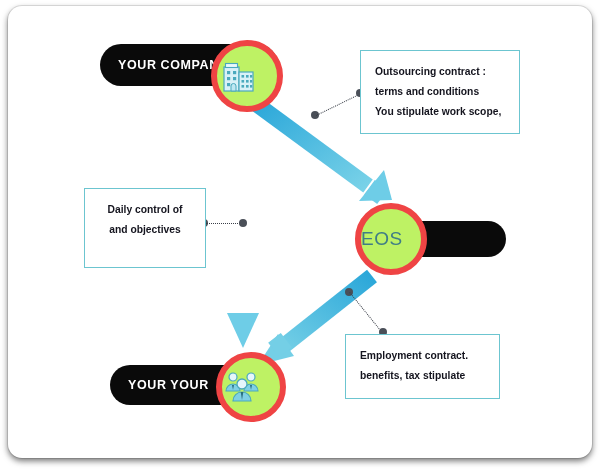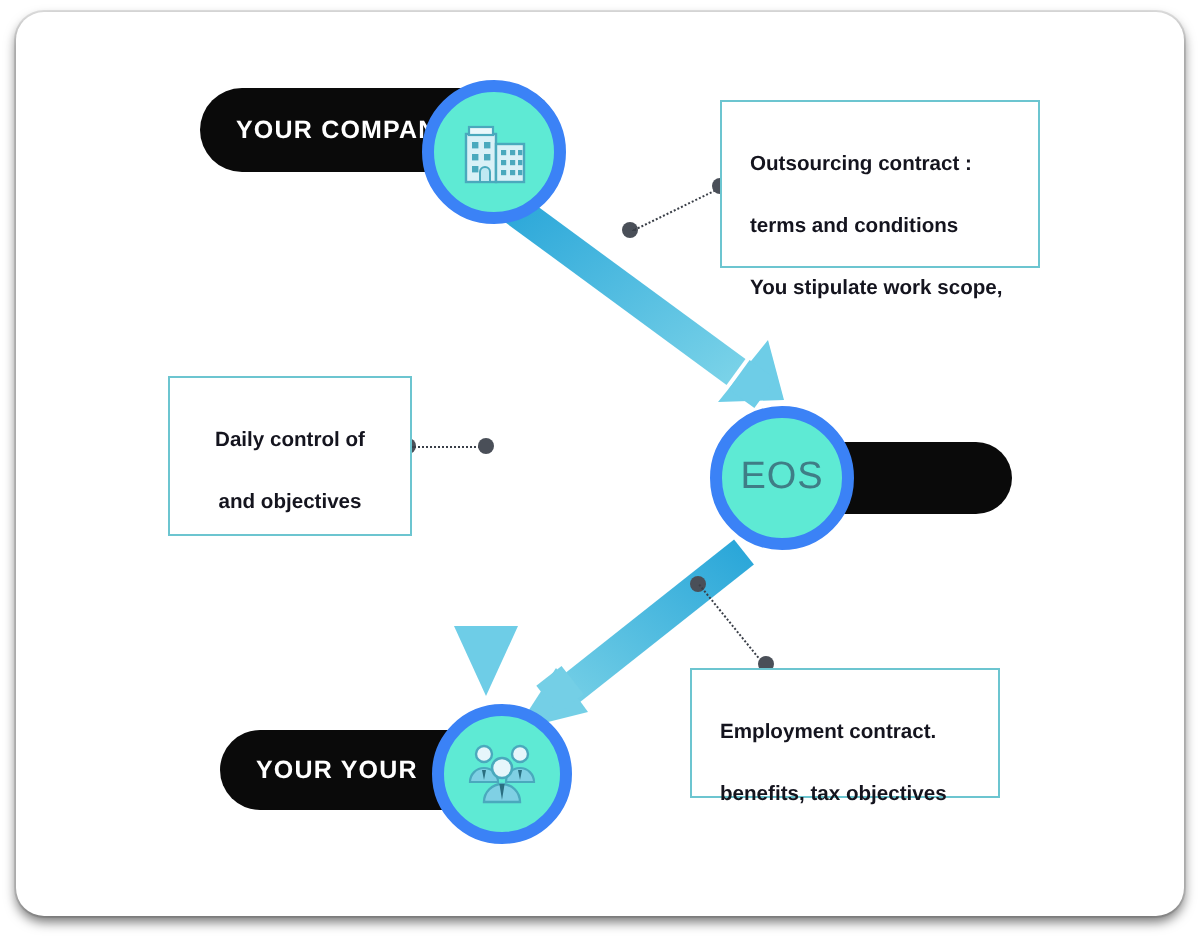--- a/index.html
+++ b/index.html
@@ -62,26 +62,25 @@
     width: 90px; height: 36px;
     justify-content: flex-start;
     padding-right: 20px;
     font-size: 11.5px;
   }
 
   
   .node {
     position: absolute;
     border-radius: 50%;
-    background: #5eead4;
-    border: 6px solid #3b82f6;
+    background: #bef264;
+    border: 6px solid #ef4444;
     box-sizing: border-box;
     display: flex;
     align-items: center;
-    justify-content: center;
   }
   .node-company { left: 211px; top: 40px;  width: 72px; height: 72px; }
   .node-staff   { left: 216px; top: 352px; width: 70px; height: 70px; }
   .node-eos {
     left: 355px; top: 203px; width: 72px; height: 72px;
     font-size: 19px; font-weight: 500; color: #3f7d86;
     letter-spacing: 0.5px;
   }
 
   
@@ -92,21 +91,21 @@
     box-sizing: border-box;
     padding: 11px 14px;
     color: #14141e;
     font-size: 10.3px;
     line-height: 1.92;
     font-weight: 600;
   }
   .box-outsourcing { left: 360px; top: 50px;  width: 160px; height: 84px; }
   .box-daily       { left: 84px;  top: 188px; width: 122px; height: 80px; text-align: center; }
   .box-employment  { left: 345px; top: 334px; width: 155px; height: 65px; }
-  .infobox div { white-space: nowrap; margin-top: 11px; }
+  .infobox div { white-space: nowrap; }
 
   
   .dot-end {
     position: absolute;
     width: 8px; height: 8px;
     background: #4a4f58;
     border-radius: 50%;
   }
   .dotline {
     position: absolute;
@@ -233,16 +232,16 @@
     <div>You stipulate work scope,</div>
   </div>
 
   <div class="infobox box-daily">
     <div>Daily control of</div>
     <div>and objectives</div>
   </div>
 
   <div class="infobox box-employment">
     <div>Employment contract.</div>
-    <div>benefits, tax objectives</div>
+    <div>benefits, tax stipulate</div>
   </div>
 
 </div>
 
 </body></html>

